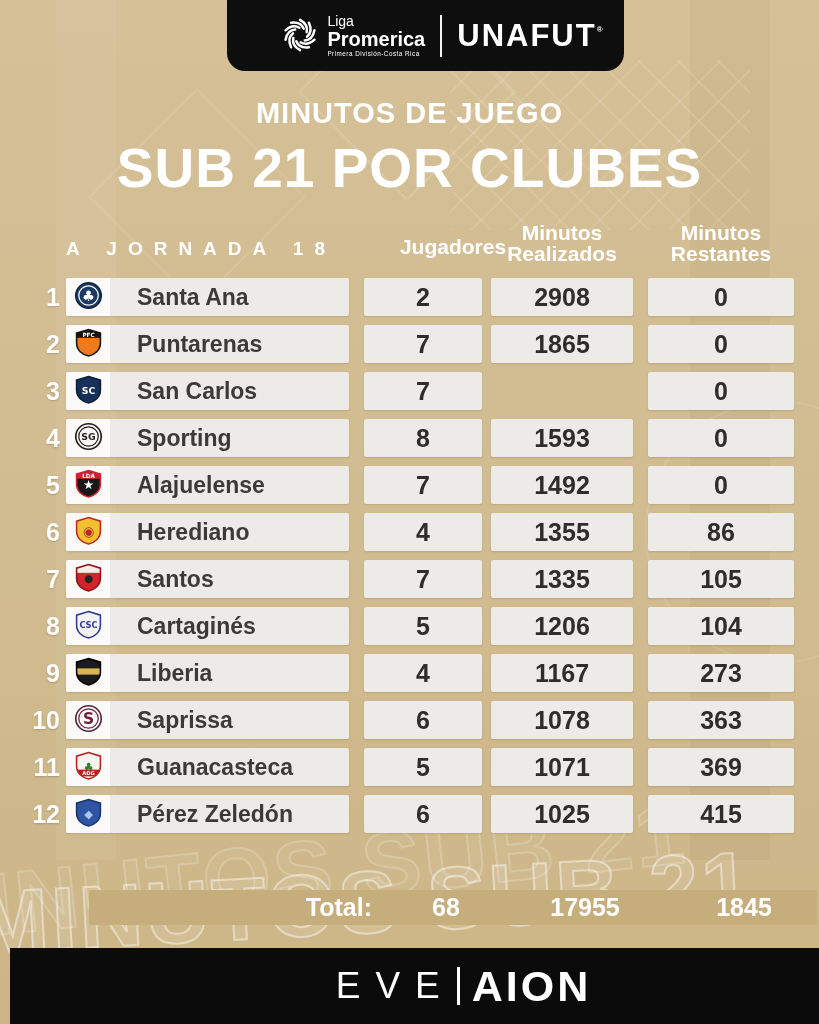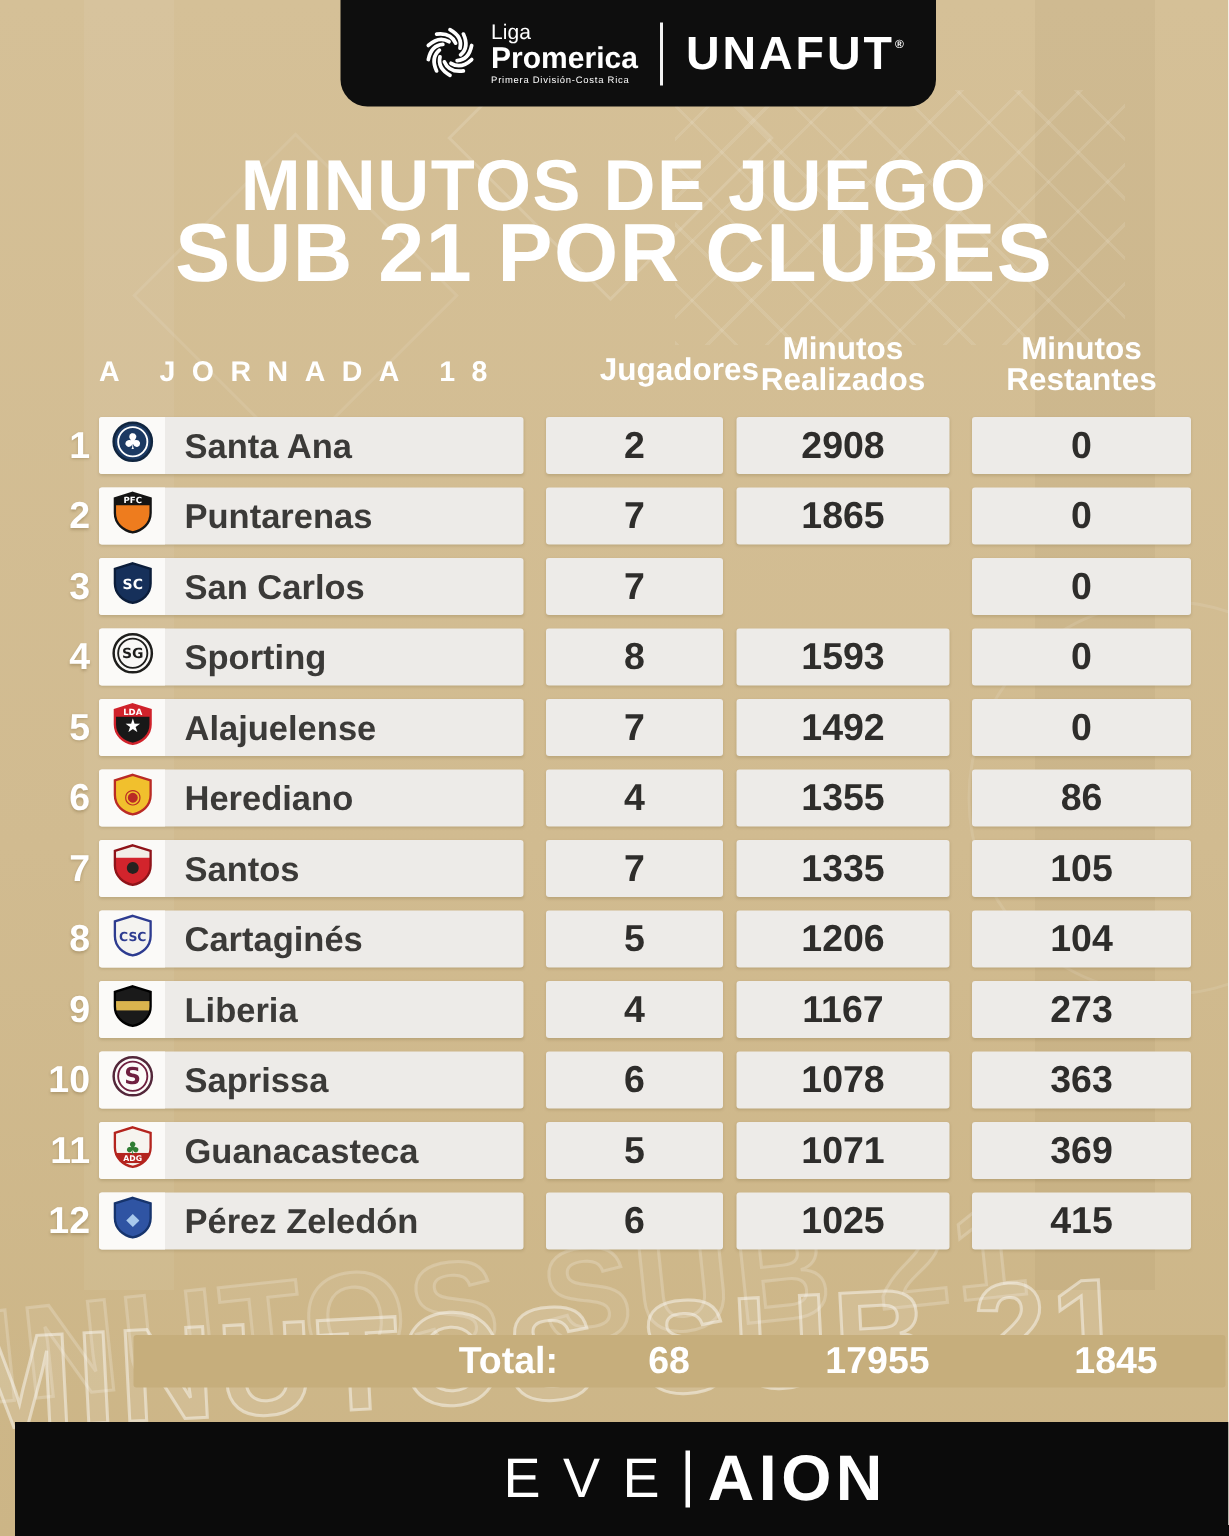--- a/index.html
+++ b/index.html
@@ -30,41 +30,41 @@
   .liga-text{color:#fff;line-height:1;}
   .liga-l1{font-size:14px;}
   .liga-l2{font-size:20px;font-weight:700;margin-top:1px;}
   .liga-sub{font-size:6.3px;letter-spacing:.5px;margin-top:2px;white-space:nowrap;}
   .brand-divider{width:2px;height:42px;background:#fff;opacity:.95;margin:0 4px;}
   .unafut{color:#fff;font-size:31px;font-weight:700;letter-spacing:2px;position:relative;}
   .unafut sup{font-size:8px;position:relative;top:-2px;}
 
   
   .title1,.title2{position:absolute;left:0;width:100%;text-align:center;color:#fff;font-weight:700;z-index:2;}
-  .title1{top:97px;font-size:48px;letter-spacing:1px;text-align:center;}
+  .title1{top:97px;font-size:29px;letter-spacing:1px;text-align:center;}
   .title2{top:136px;font-size:55px;letter-spacing:1px;}
 
   
   .col-head{position:absolute;color:#fff;font-weight:700;text-align:center;z-index:2;line-height:21px;}
   .h-jornada{left:64px;width:274px;top:238px;font-size:19px;letter-spacing:11px;}
   .h-jug{left:364px;width:118px;top:236px;font-size:21px;margin-left:30px;}
   .h-real{left:491px;width:142px;top:222px;font-size:21px;}
   .h-rest{left:648px;width:146px;top:222px;font-size:21px;}
 
   
   .rows{position:absolute;left:0;top:278px;width:100%;z-index:2;}
   .t-row{position:relative;height:38px;margin-bottom:9px;}
   .rank{position:absolute;left:12px;top:0;width:48px;height:38px;line-height:38px;text-align:right;
         color:#fff;font-size:25px;font-weight:700;text-shadow:0 1px 2px rgba(80,60,20,.25);}
   .cell{position:absolute;top:0;height:38px;background:#edebe8;border-radius:2px;
         box-shadow:0 1px 2px rgba(90,70,30,.18);}
   .club-cell{left:66px;width:283px;display:flex;align-items:center;}
   .logo-sq{width:44px;height:38px;background:#fbfaf8;border-radius:2px 0 0 2px;
         display:flex;align-items:center;justify-content:center;flex:0 0 44px;}
-  .club-name{font-size:23px;font-weight:700;color:#3b3a38;padding-left:13px;white-space:nowrap;}
+  .club-name{font-size:23px;font-weight:700;color:#3b3a38;padding-left:27px;white-space:nowrap;}
   .num-cell{line-height:38px;text-align:center;font-size:25px;font-weight:700;color:#2e2d2b;}
   .jug-cell{left:364px;width:118px;}
   .real-cell{left:491px;width:142px;}
   .rest-cell{left:648px;width:146px;}
 
   
   .total-bar{position:absolute;left:66px;top:890px;width:728px;height:35px;background:#c6ae7c;
       border-radius:2px;z-index:2;color:#fff;font-weight:700;font-size:25px;margin-left:23px;}
   .total-bar span{position:absolute;top:0;line-height:35px;}
   .total-label{left:0;width:283px;text-align:right;}

